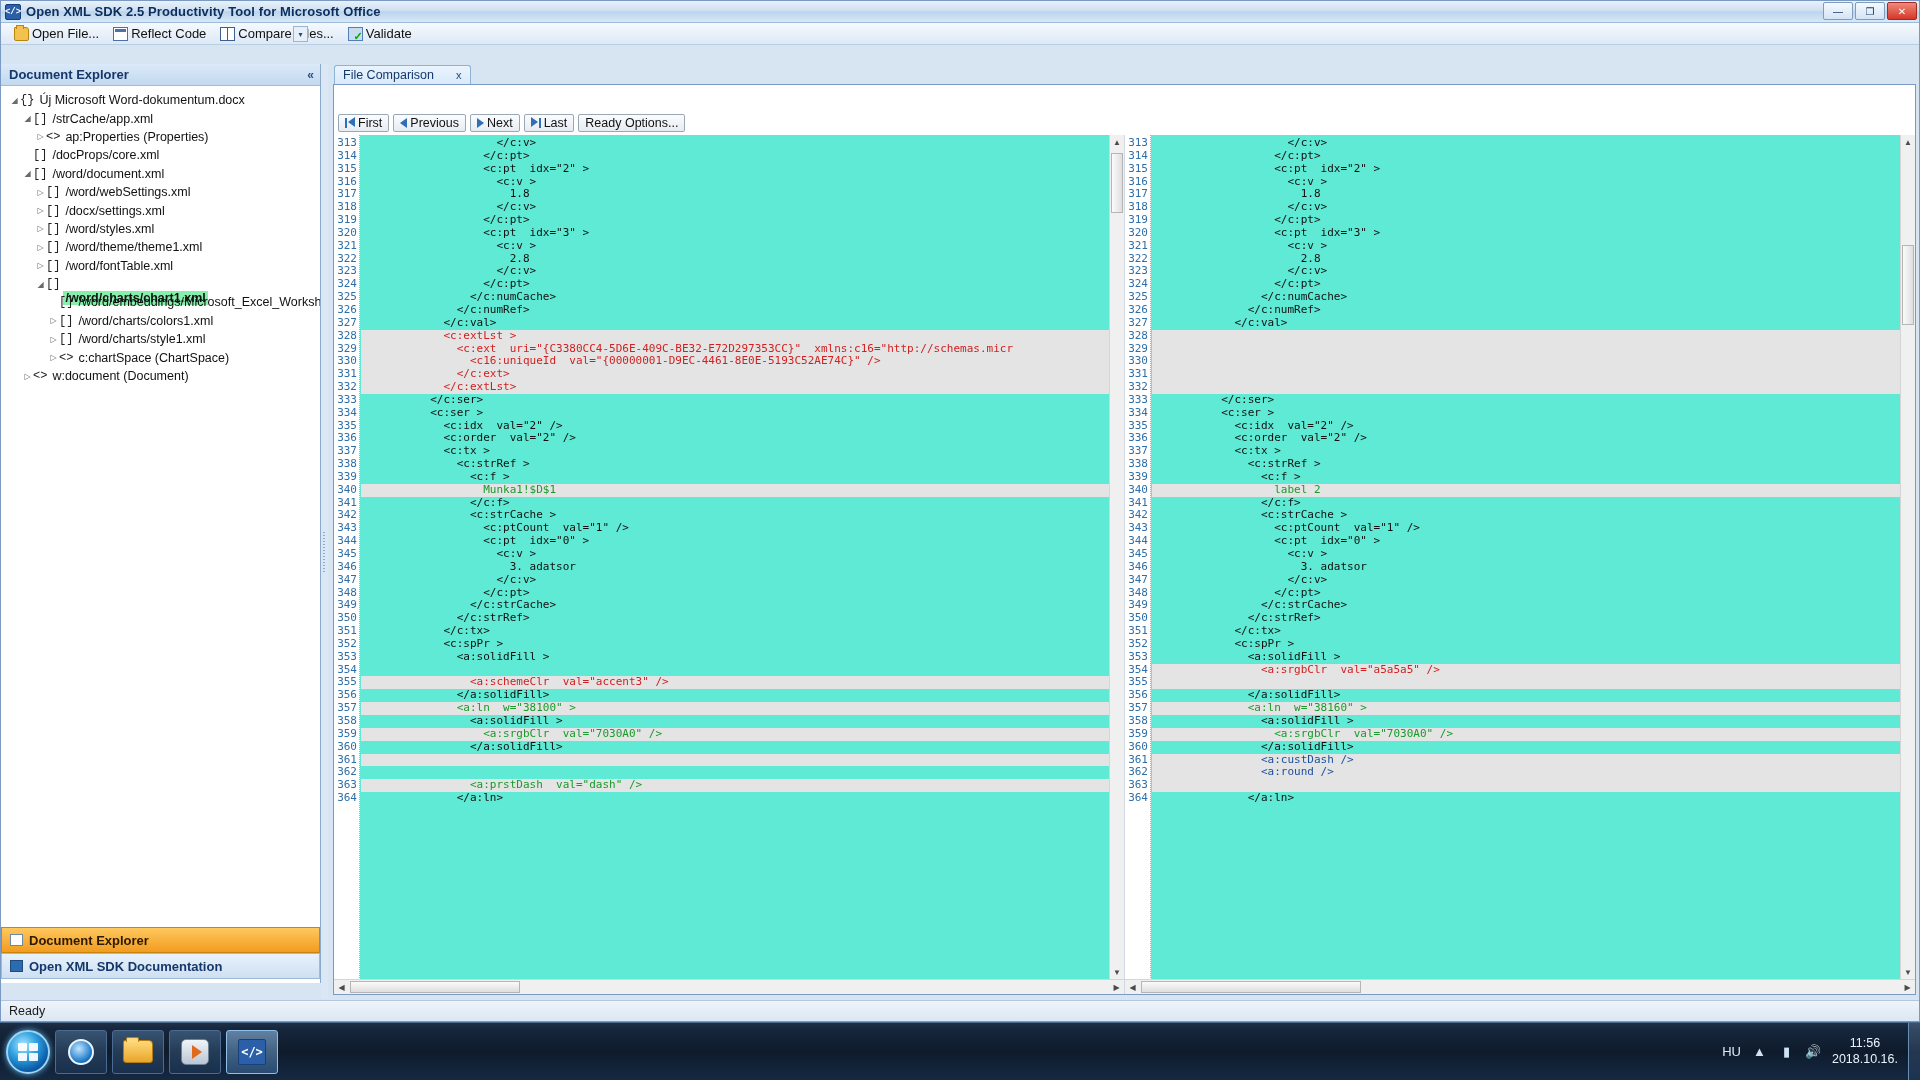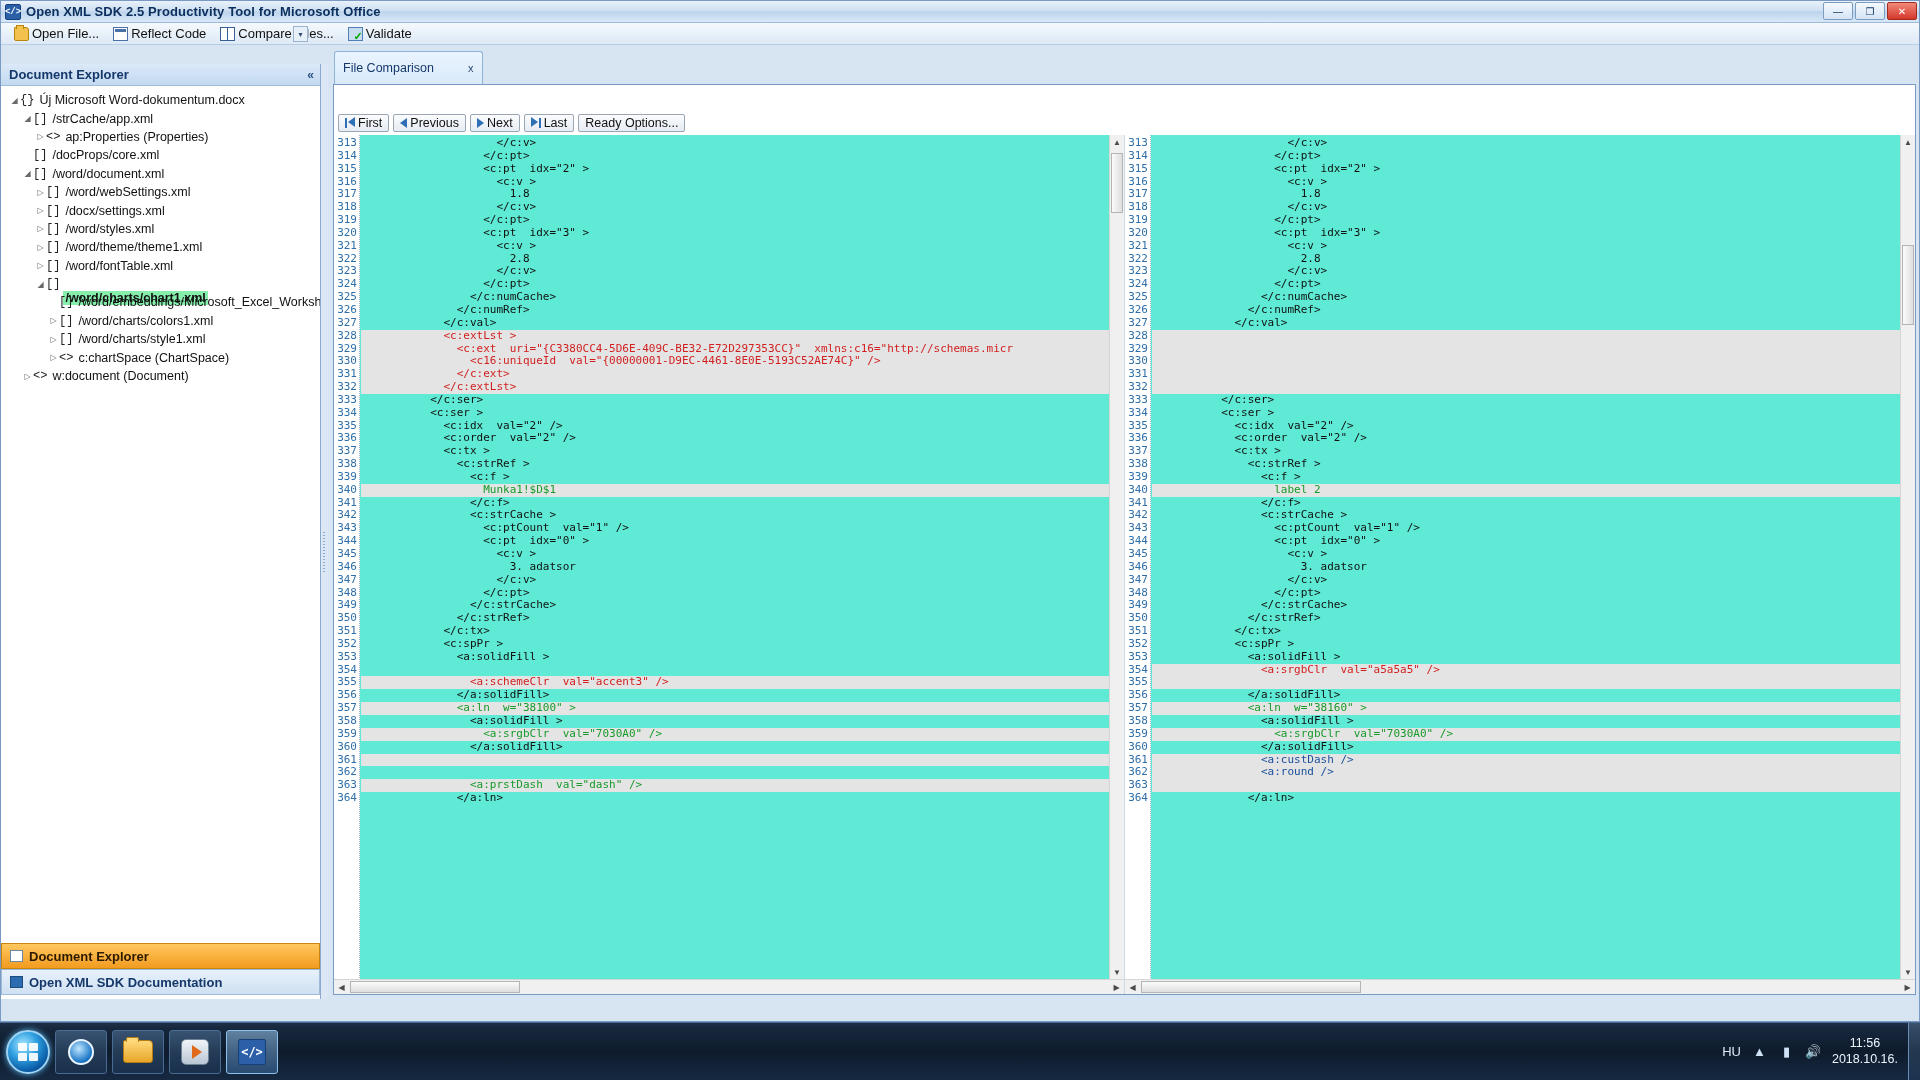--- a/index.html
+++ b/index.html
@@ -67,21 +67,21 @@
     position:absolute; left:292px; top:3px; width:15px; height:16px;
     border:1px solid #9bb4cf; background:#e7eff8; font-size:8px;
     display:flex; align-items:center; justify-content:center; color:#2b4b73;
   }
 
   
   #main-area { position:absolute; top:63px; left:0; right:0; bottom:22px; }
 
   
   #left-dock {
-    position:absolute; left:0; top:0; width:320px; bottom:0;
+    position:absolute; left:0; top:0; width:320px; bottom:16px;
     background:#ffffff; border-right:1px solid #8aa9cc;
   }
   #explorer-header {
     height:22px; background:linear-gradient(to bottom,#dbe9f8,#c3d9f0);
     border-bottom:1px solid #9fbcd9;
     display:flex; align-items:center; padding-left:8px; position:relative;
   }
   #explorer-header .hdr-text { font-size:13px; font-weight:bold; color:#15386b; }
   #explorer-header .collapse-ico {
     position:absolute; right:6px; font-size:12px; color:#2a5285; font-weight:bold;
@@ -117,24 +117,24 @@
     background:repeating-linear-gradient(to bottom,#8aa9cc 0,#8aa9cc 1px,transparent 1px,transparent 3px);
   }
 
   
   #doc-area {
     position:absolute; left:327px; right:0; top:0; bottom:0;
     background:#d7e4f2;
   }
   #tab-strip { height:20px; padding-left:6px; display:flex; align-items:flex-end; }
   .doc-tab {
-    height:33px; background:linear-gradient(to bottom,#eaf4ff,#d9eaf9);
+    height:19px; background:linear-gradient(to bottom,#eaf4ff,#d9eaf9);
     border:1px solid #8fb3d6; border-bottom:none;
     border-radius:3px 3px 0 0; display:flex; align-items:center;
-    padding:0 8px; gap:34px; font-size:12.5px; color:#15386b;
+    padding:0 8px; gap:22px; font-size:12.5px; color:#15386b;
   }
   .doc-tab .close-x { font-size:11px; color:#2b4b73; }
 
   #compare-panel {
     position:absolute; left:5px; right:3px; top:20px; bottom:4px;
     background:#fff; border:1px solid #7a9ac4;
   }
   #nav-bar { height:24px; display:flex; align-items:center; gap:4px; padding:3px 0 0 4px; background:#fff; }
   .nav-btn {
     height:18px; display:flex; align-items:center; gap:3px; padding:0 6px;
@@ -543,20 +543,23 @@
               <div class="arrow-l">◀</div>
               <div class="thumb" style="width:220px;"></div>
               <div class="arrow-r">▶</div>
             </div>
           </div>
         </div>
       </div>
     </div>
   </div>
 
+  <div id="status-bar">
+    <span>Ready</span>
+  </div>
 </div>
 
 <div id="taskbar">
   <div id="start-orb">
     <span class="flag">
         <i></i>
         <i></i>
         <i></i>
         <i></i>
       </span>

